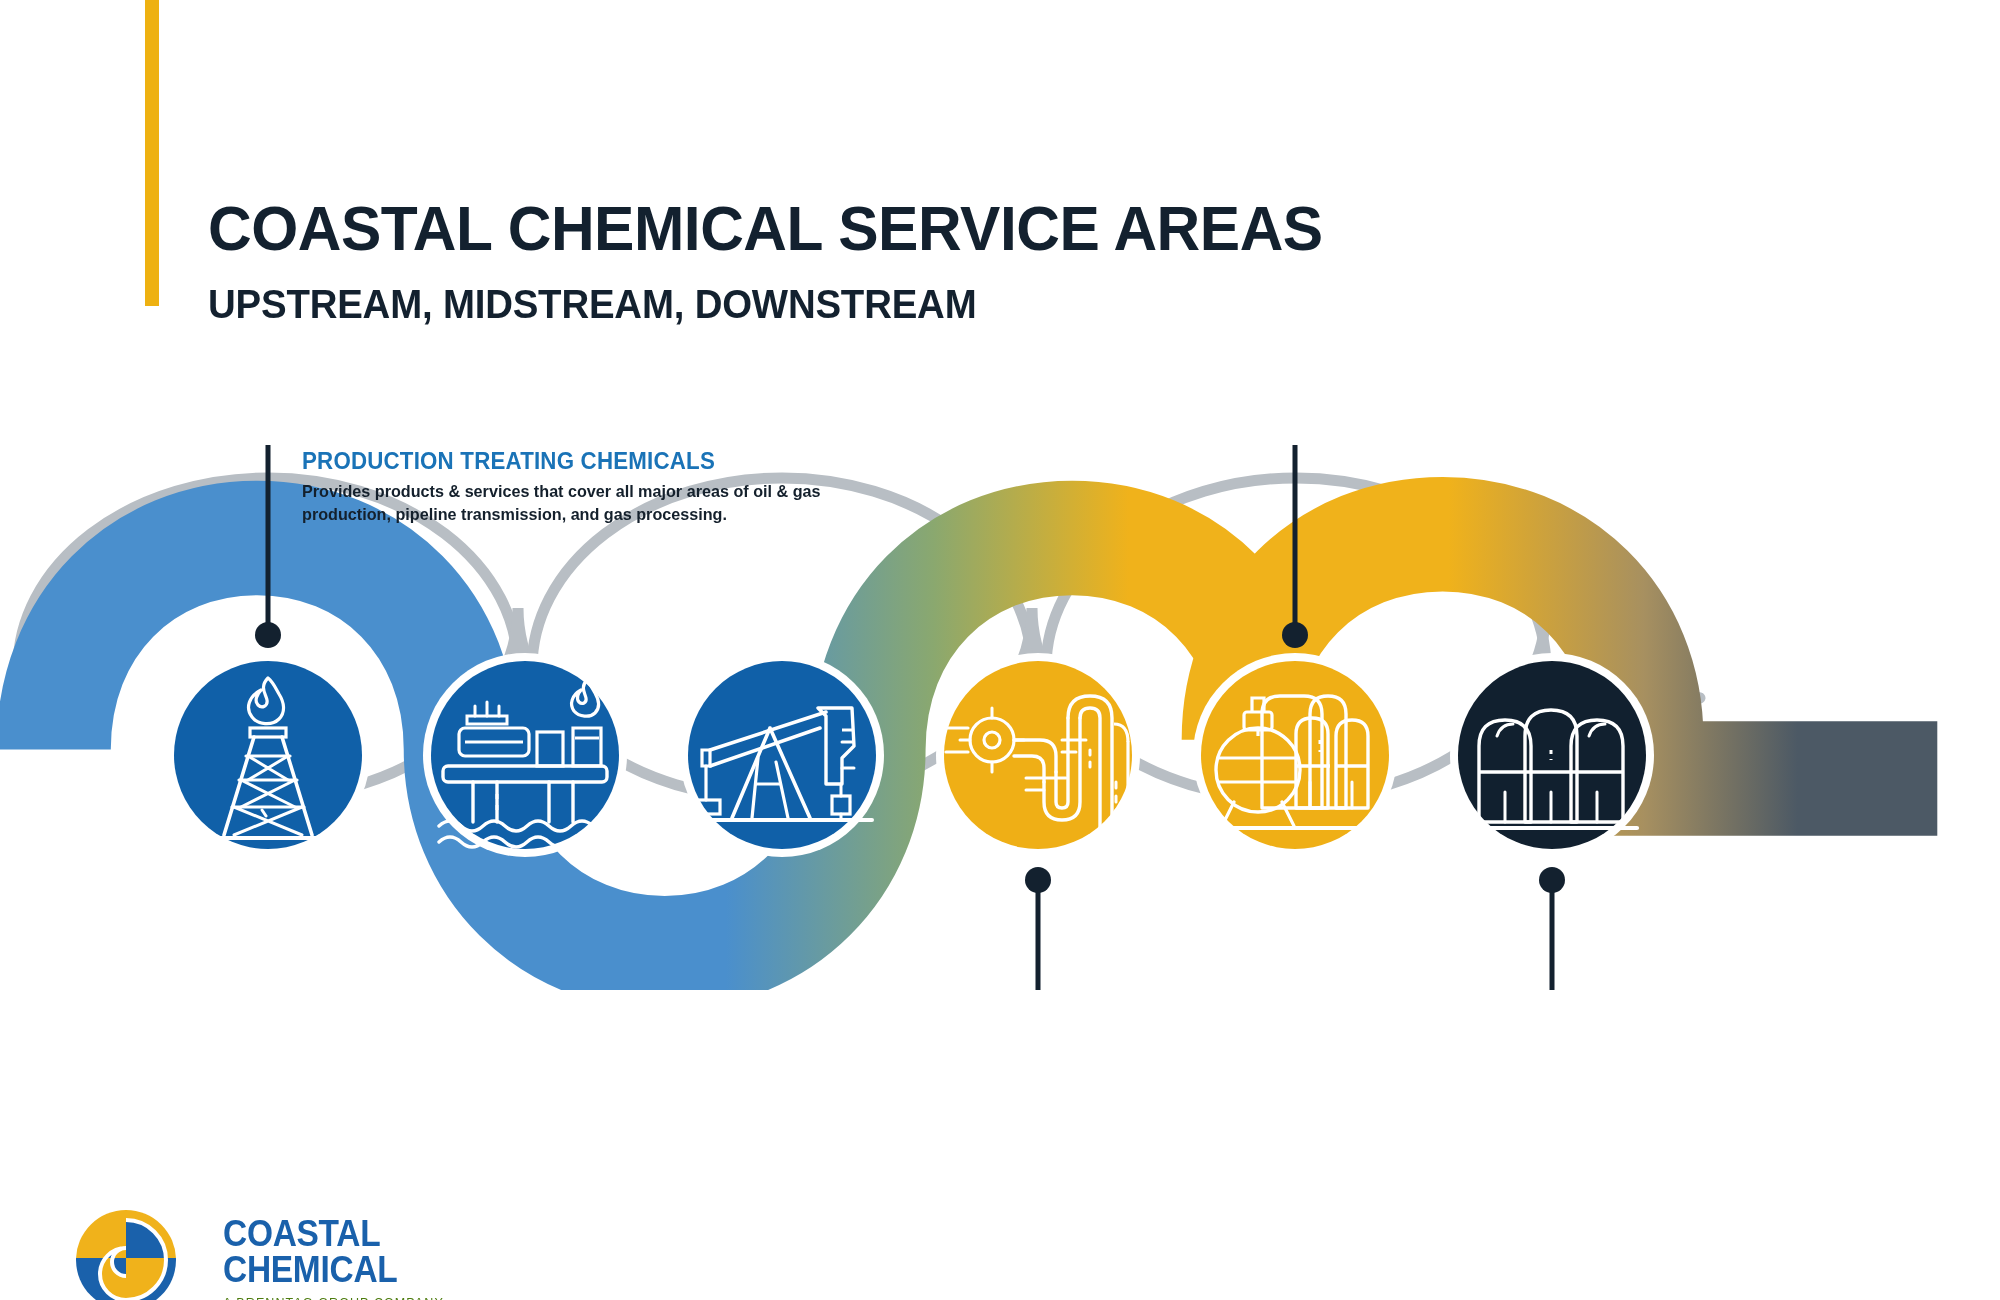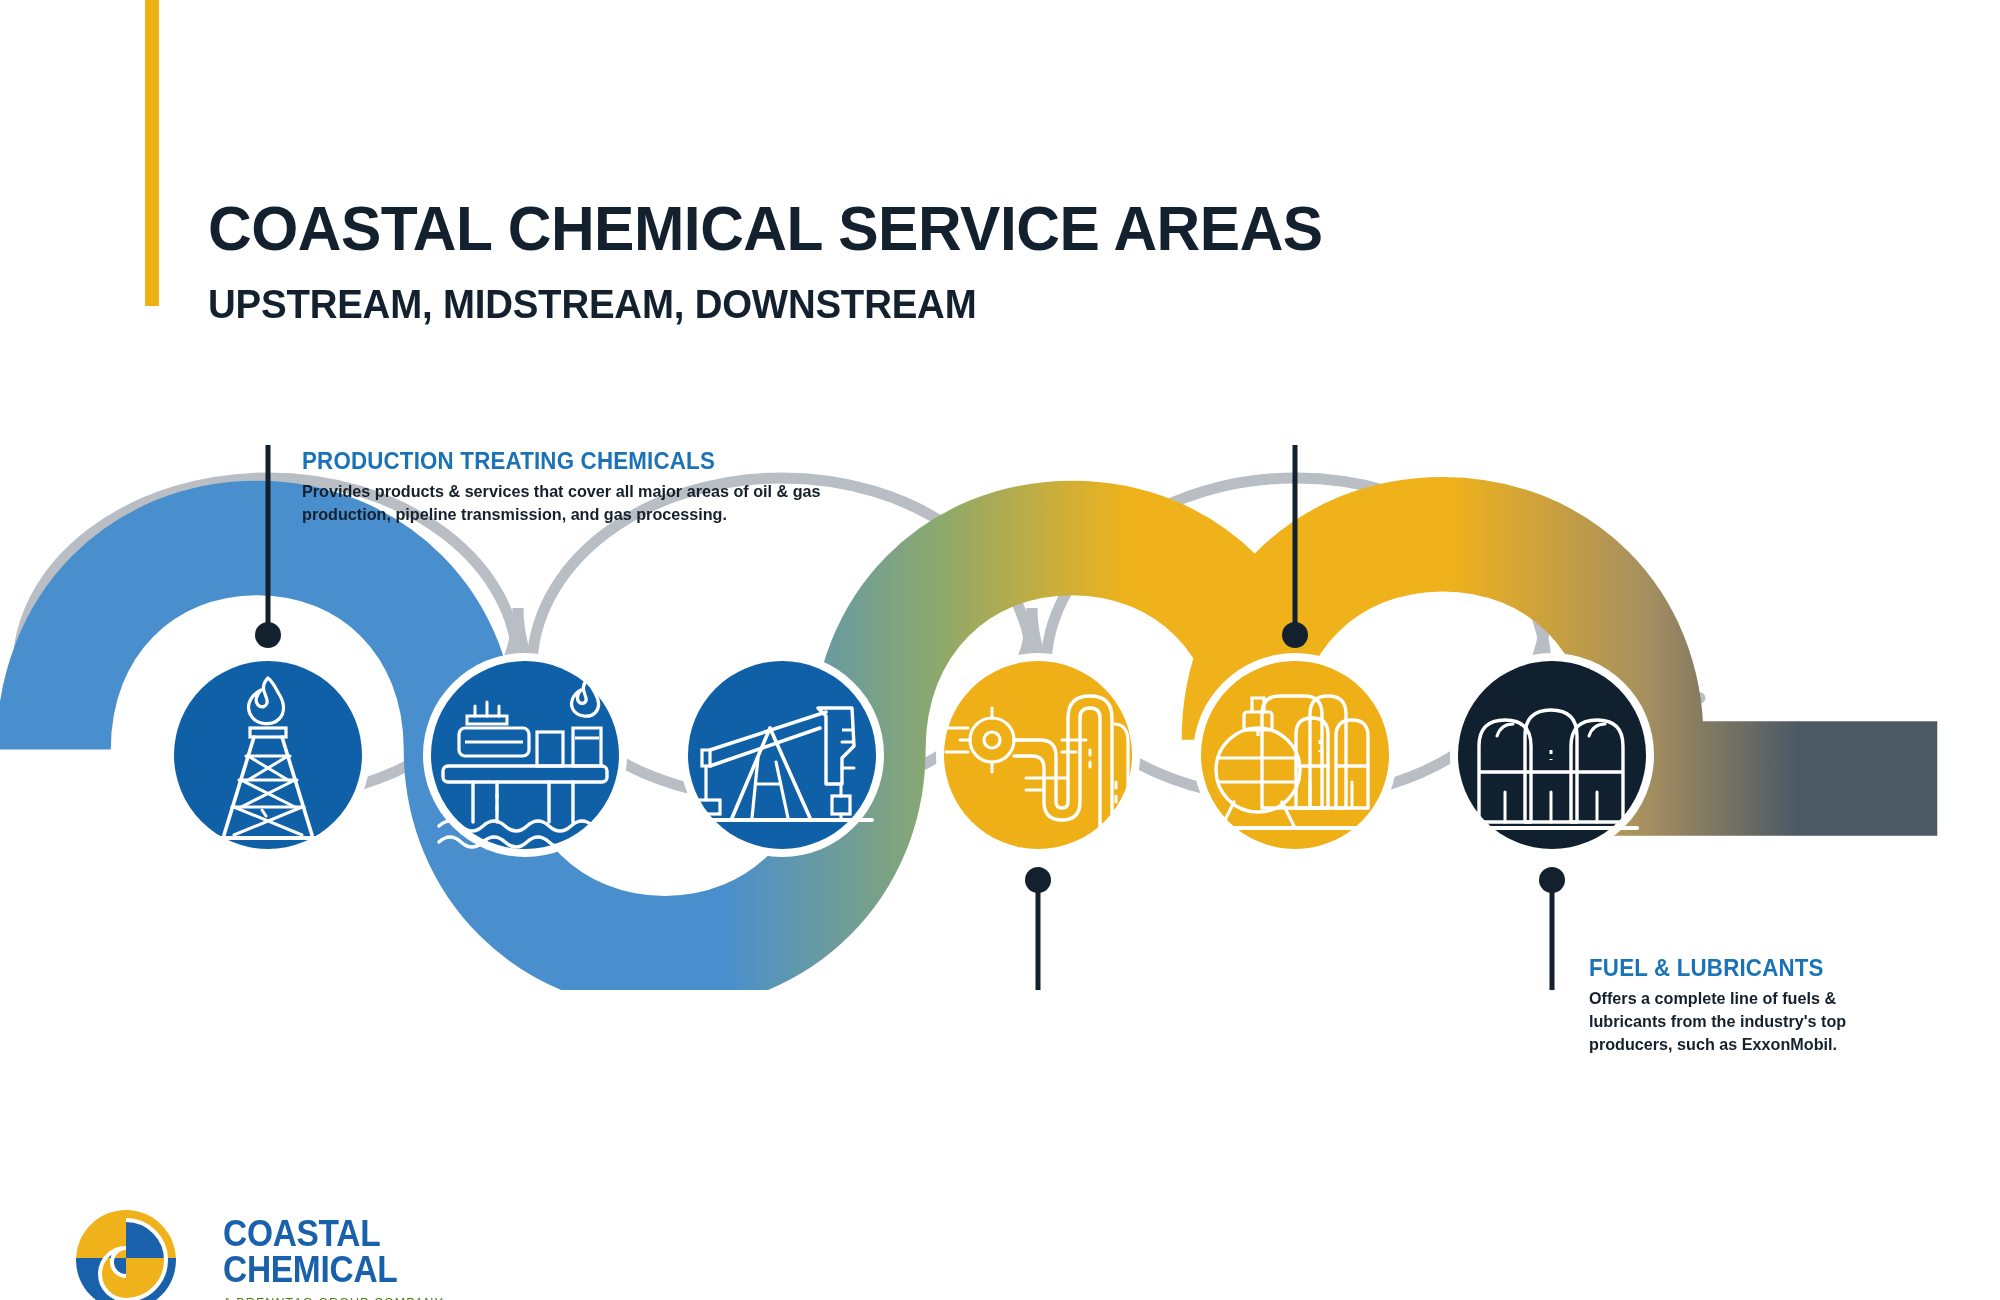--- a/index.html
+++ b/index.html
@@ -278,24 +278,20 @@
     </g>
   </svg>
 
   <div class="callout" id="callout-production">
     <div class="c-head">PRODUCTION TREATING CHEMICALS</div>
     <div class="c-body">Provides products &amp; services that cover all major areas of oil &amp; gas production, pipeline transmission, and gas processing.</div>
   </div>
 
 
 
-  <div class="callout" id="callout-fuel">
-    <div class="c-head">FUEL &amp; LUBRICANTS</div>
-    <div class="c-body">Offers a complete line of fuels &amp; lubricants from the industry's top producers, such as ExxonMobil.</div>
-  </div>
 
   <div id="logo">
     <svg width="122" height="108" viewBox="0 0 122 108">
       <defs>
         <clipPath id="topHalf">
             <rect x="0" y="0" width="122" height="50"></rect>
           </clipPath>
         <clipPath id="botHalf">
             <rect x="0" y="50" width="122" height="58"></rect>
           </clipPath>

